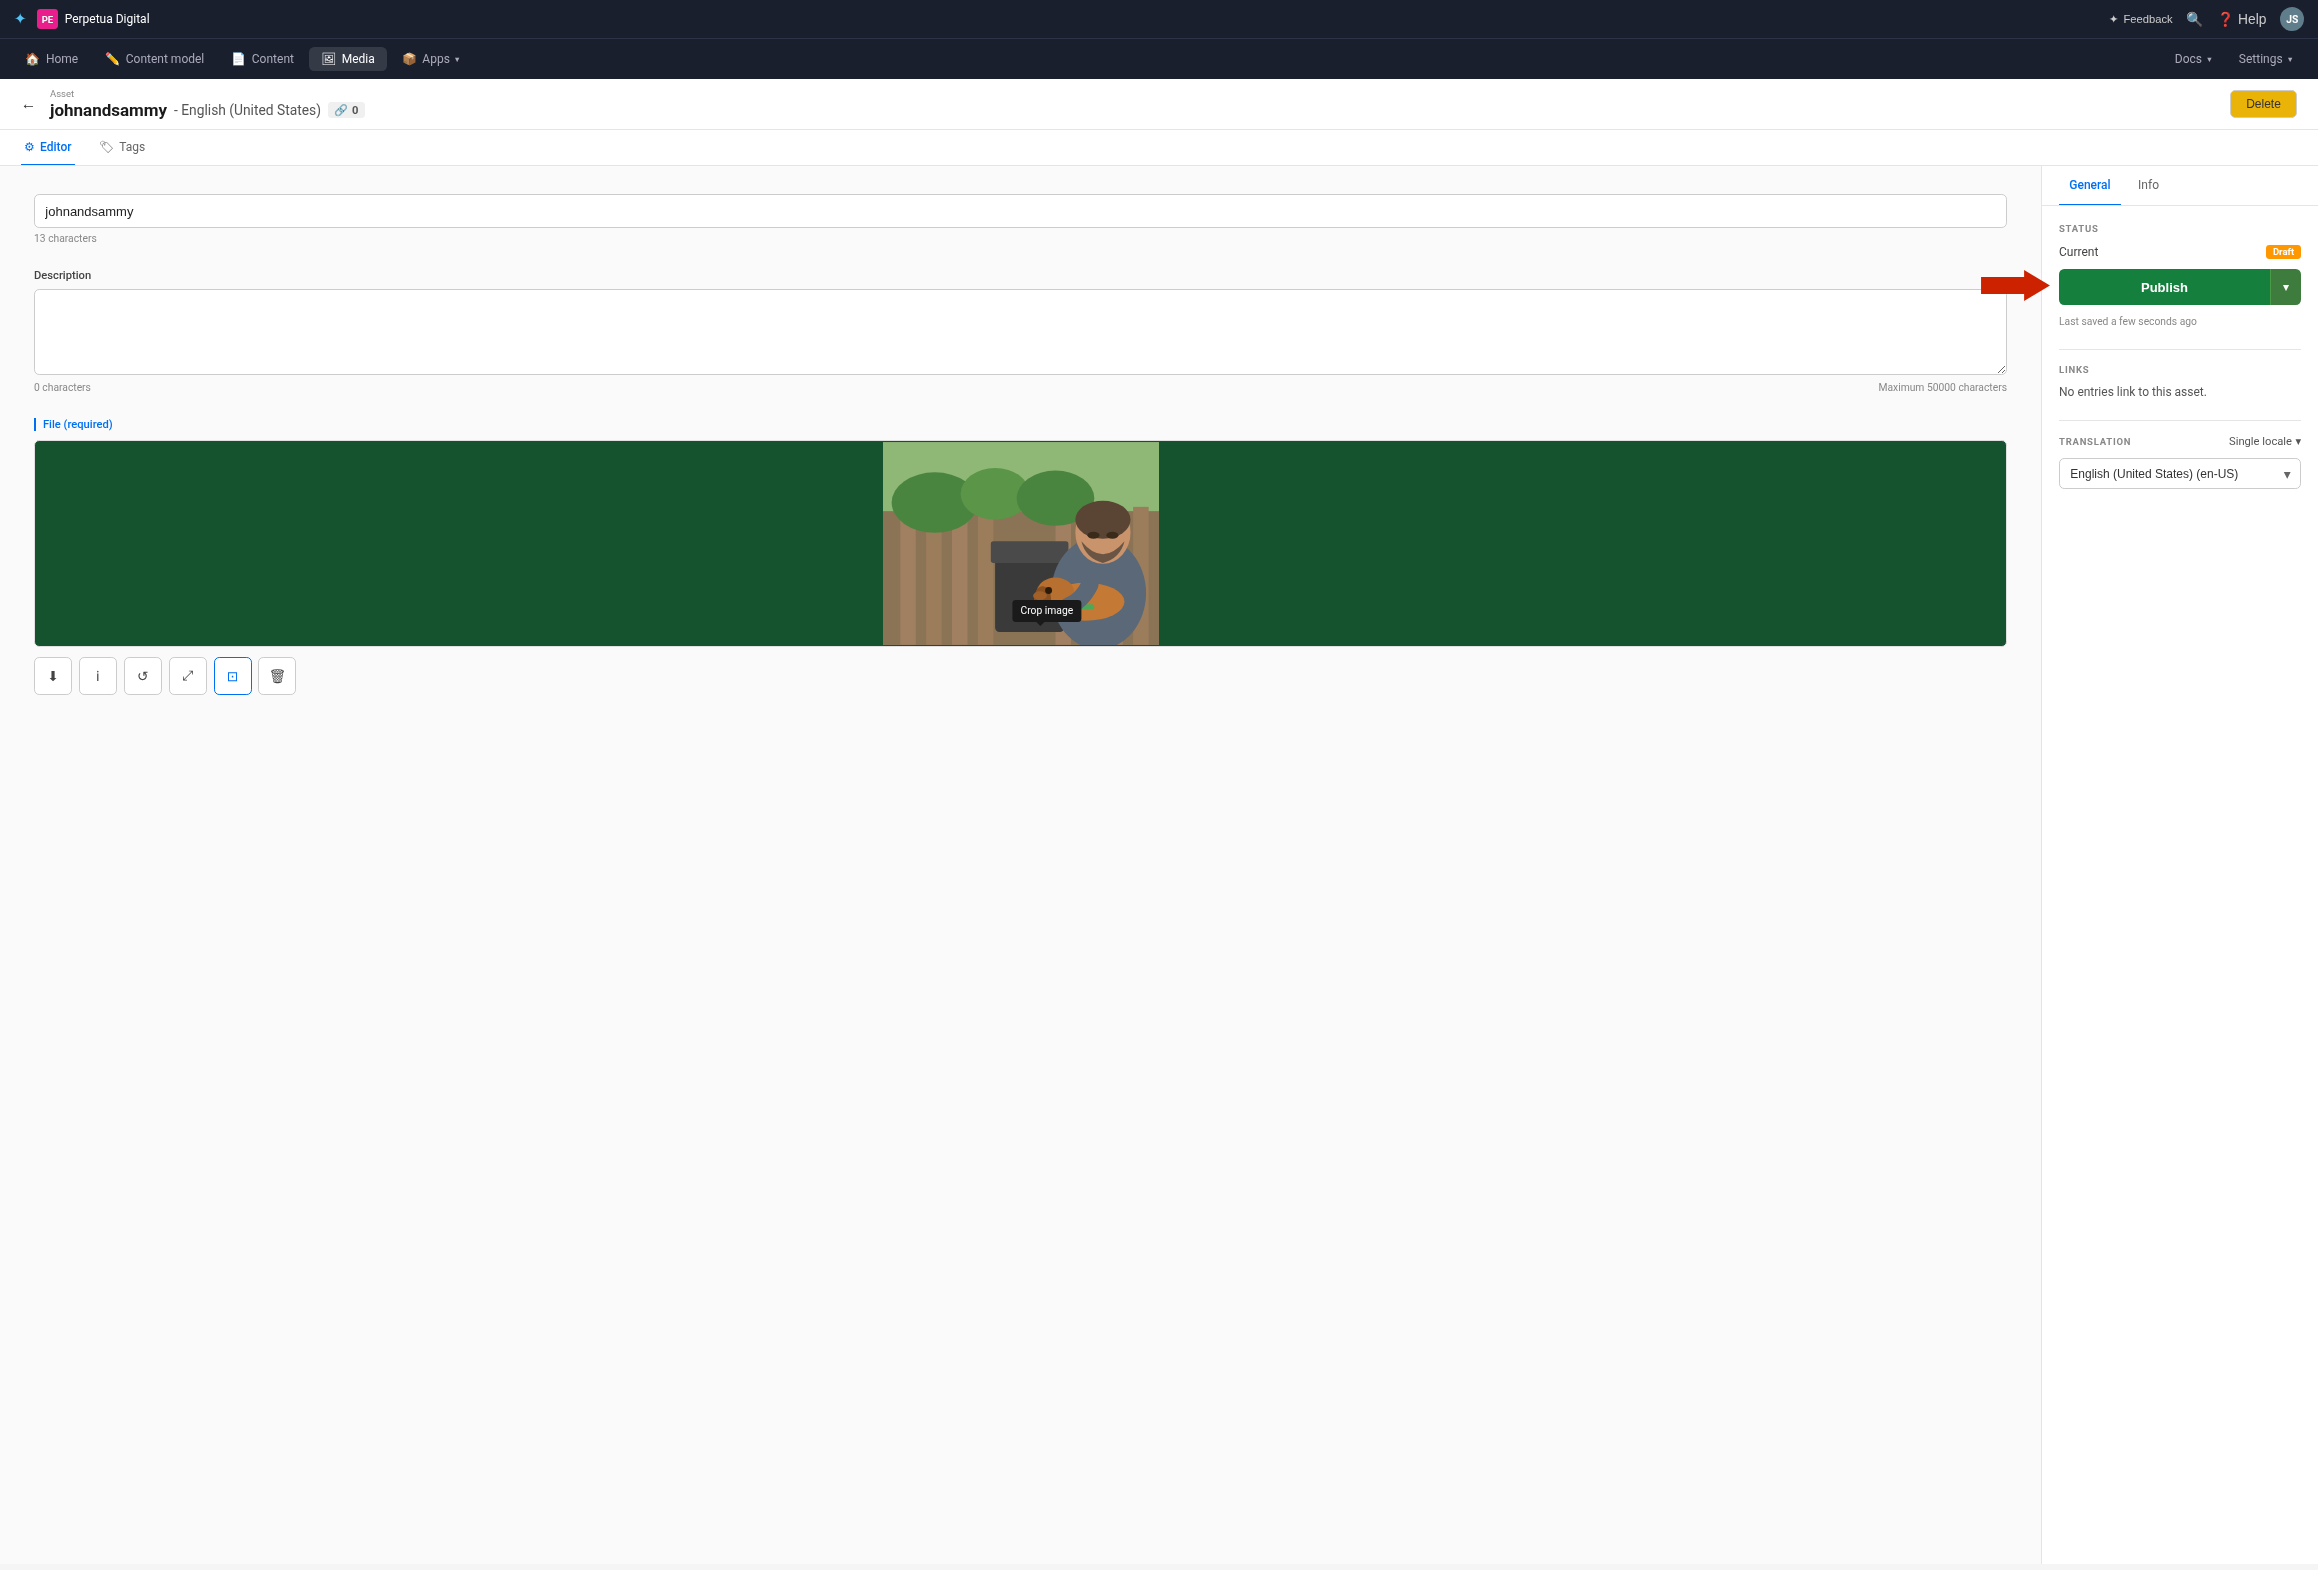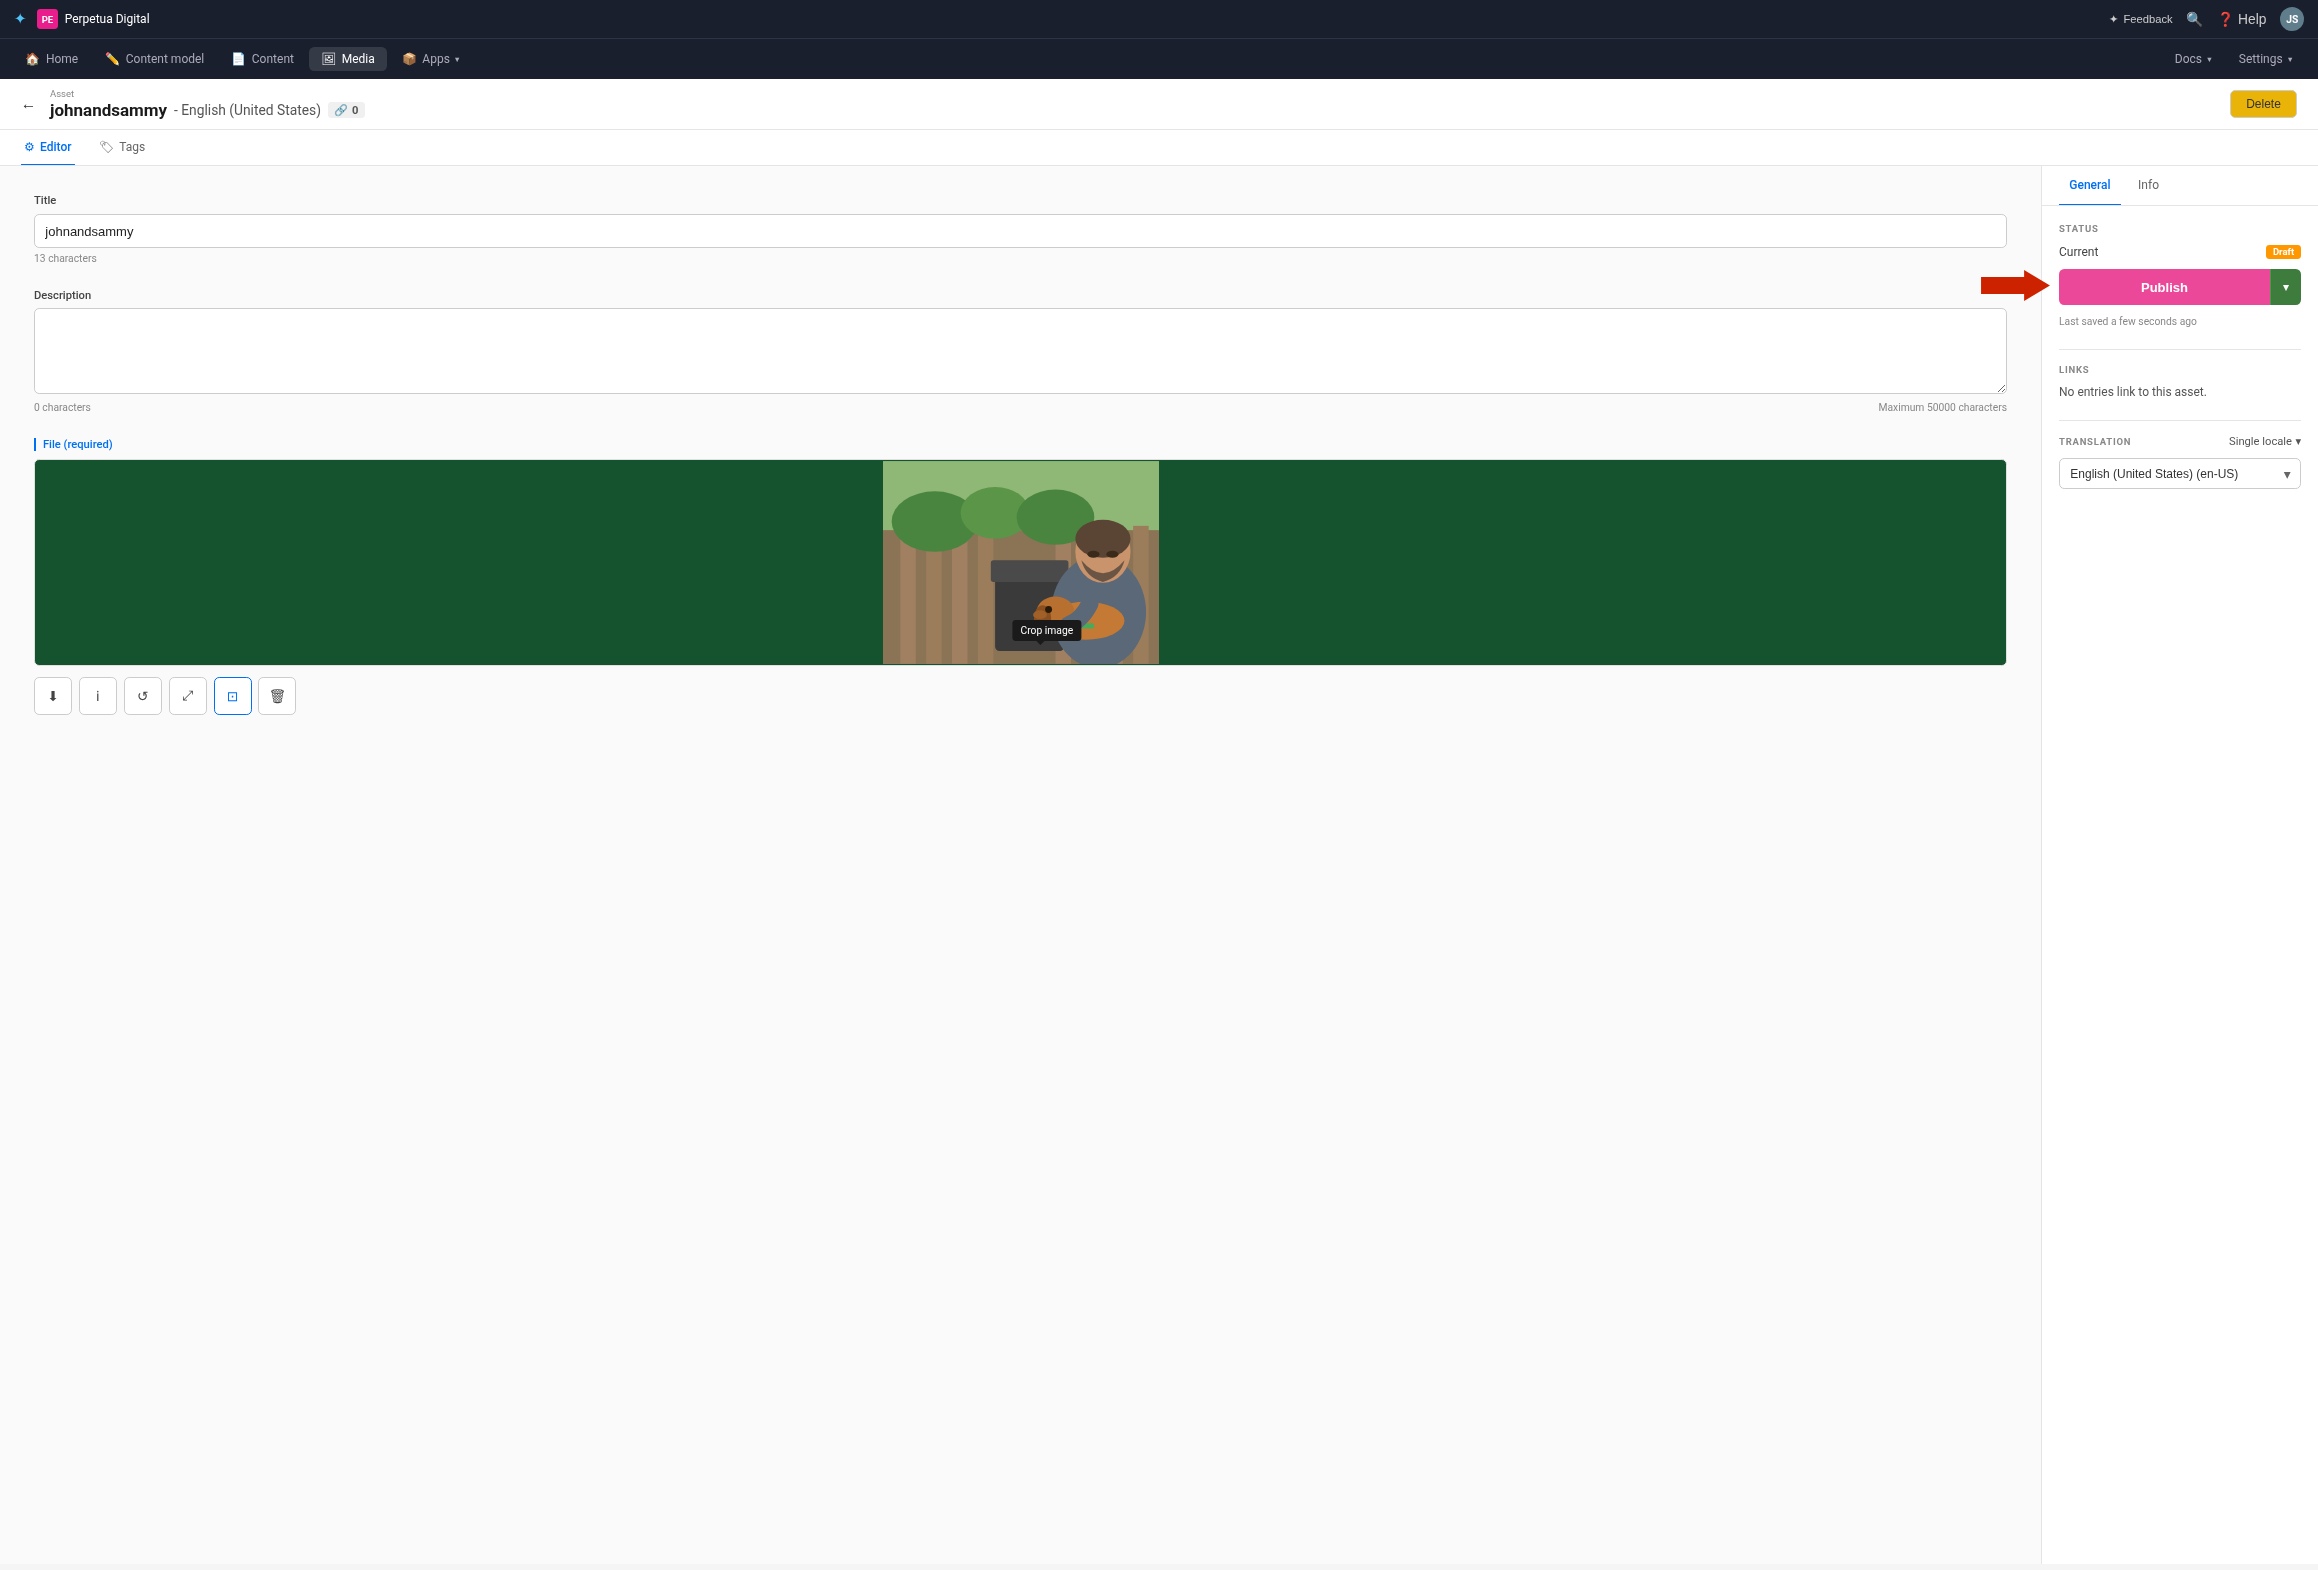--- a/index.html
+++ b/index.html
@@ -370,21 +370,21 @@
 
     
     .publish-btn-wrapper {
       display: flex;
       border-radius: 5.2px;
       overflow: hidden;
       margin-bottom: 10.3px;
     }
     .publish-btn {
       flex: 1;
-      background: #ec4899;
+      background: #15803d;
       color: white;
       border: none;
       padding: 10.3px 13.8px;
       font-size: 13px;
       font-weight: 600;
       cursor: pointer;
       text-align: center;
     }
     .publish-dropdown-btn {
       background: #3d7c3d;
@@ -530,21 +530,20 @@
       <span>🏷</span>
       <span>Tags</span>
     </div>
   </div>
 
   <div class="main-body">
 
     <div class="editor-area">
 
       <div class="field-group">
-        <div class="field-label">Title</div>
         <input class="text-input" type="text" value="johnandsammy" style="">
         <div class="field-hint">13 characters</div>
       </div>
 
       <div class="field-group">
         <div class="field-label">Description</div>
         <textarea class="textarea-input" style=""></textarea>
         <div class="field-hint-row">
           <span class="field-hint">0 characters</span>
           <span class="field-hint">Maximum 50000 characters</span>

